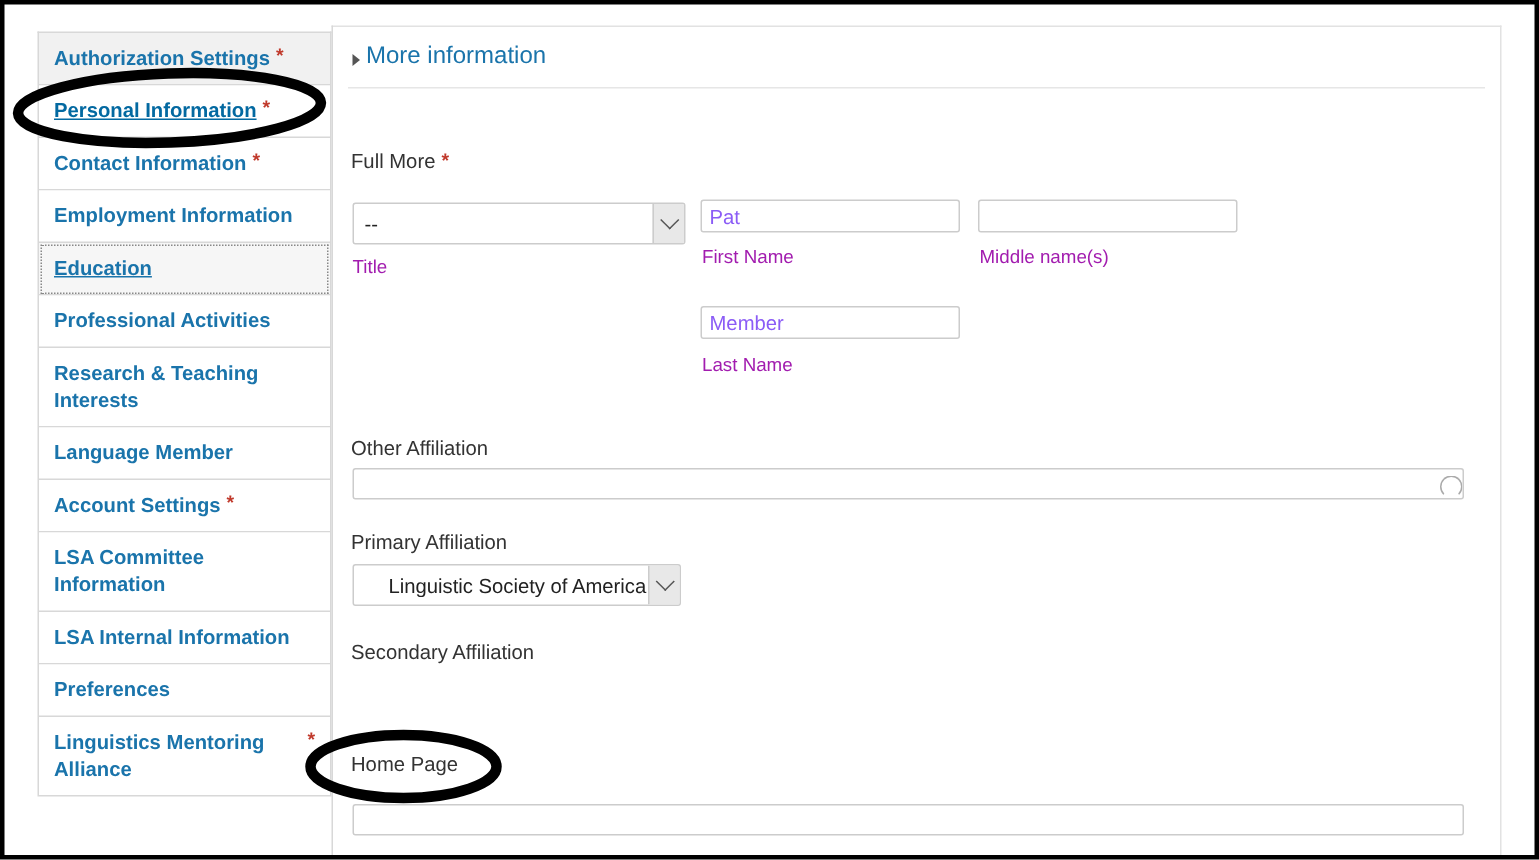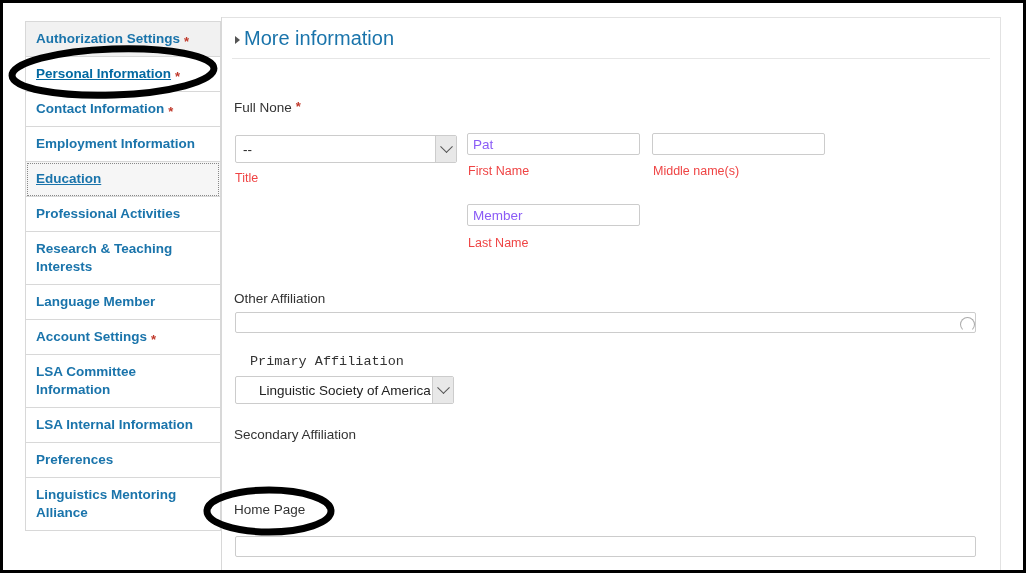--- a/index.html
+++ b/index.html
@@ -39,21 +39,21 @@
     border-bottom: none;
     background: #ffffff;
   }
   .sidebar-item {
     position: relative;
     box-sizing: border-box;
     border-bottom: 1px solid #d8d8d8;
     padding: 8px 10px 8px 10px;
     min-height: 32px;
     display: flex;
-    align-items: flex-end;
+    align-items: flex-start;
     font-size: 13.5px;
     font-weight: bold;
     line-height: 18px;
     color: #1a74ab;
     background: #ffffff;
     cursor: pointer;
   }
   .sidebar-item.shaded {
     background: #f1f1f1;
   }
@@ -129,21 +129,21 @@
     width: 0;
     height: 0;
     border-left: 5px solid #555555;
     border-top: 4px solid transparent;
     border-bottom: 4px solid transparent;
     margin-right: 4px;
     margin-top: 3px;
   }
   #more-info-label {
     color: #1a74ab;
-    font-size: 20px;
+    font-size: 16px;
     line-height: 24px;
   }
   #more-info-rule {
     position: absolute;
     left: 10px;
     top: 40px;
     width: 758px;
     height: 1px;
     background: #e6e6e6;
   }
@@ -152,21 +152,21 @@
   .field-label {
     position: absolute;
     font-size: 13.5px;
     color: #333333;
     line-height: 16px;
     white-space: nowrap;
   }
   .sub-label {
     position: absolute;
     font-size: 12.5px;
-    color: #ef4444;
+    color: #a21caf;
     line-height: 14px;
     white-space: nowrap;
   }
   .text-input {
     position: absolute;
     box-sizing: border-box;
     height: 22px;
     border: 1px solid #cccccc;
     border-radius: 2px;
     background: #ffffff;
@@ -306,21 +306,21 @@
 
   <div id="content">
 
     <div id="more-info-row">
       <span id="disclosure-triangle"></span>
       <span id="more-info-label">More information</span>
     </div>
     <div id="more-info-rule"></div>
 
     <div class="field-label" style="left:12px; top:82px;">
-      <span>Full None</span><span class="req-star">*</span>
+      <span>Full More</span><span class="req-star">*</span>
     </div>
 
     <div class="select-box" style="left:13px; top:117px; width:222px;">
       <span class="select-value">--</span>
       <span class="select-arrow-cell">
           <i class="chev"></i>
         </span>
     </div>
     <div class="sub-label" style="left:13px; top:153px;">Title</div>
 
@@ -330,21 +330,21 @@
     <input class="text-input" style="left: 430px; top: 115px; width: 173px;" type="text" value="">
     <div class="sub-label" style="left:431px; top:146px;">Middle name(s)</div>
 
     <input class="text-input" style="left: 245px; top: 186px; width: 173px;" type="text" value="Member">
     <div class="sub-label" style="left:246px; top:218px;">Last Name</div>
 
     <div class="field-label" style="left:12px; top:273px;">Other Affiliation</div>
     <input class="text-input" style="left: 13px; top: 294px; width: 741px; height: 21px;" type="text" value="">
     <span id="autocomplete-throbber" style="left:738px; top:299px;"></span>
 
-    <div class="field-label" style="left:28px; top:336px;font-family:Liberation Mono, monospace;">Primary Affiliation</div>
+    <div class="field-label" style="left:12px; top:336px;">Primary Affiliation</div>
     <div class="select-box" style="left:13px; top:358px; width:219px;padding-left:16px;">
       <span class="select-value">Linguistic Society of America</span>
       <span class="select-arrow-cell">
           <i class="chev"></i>
         </span>
     </div>
 
     <div class="field-label" style="left:12px; top:409px;">Secondary Affiliation</div>
 
     <div class="field-label" style="left:12px; top:484px;">Home Page</div>

